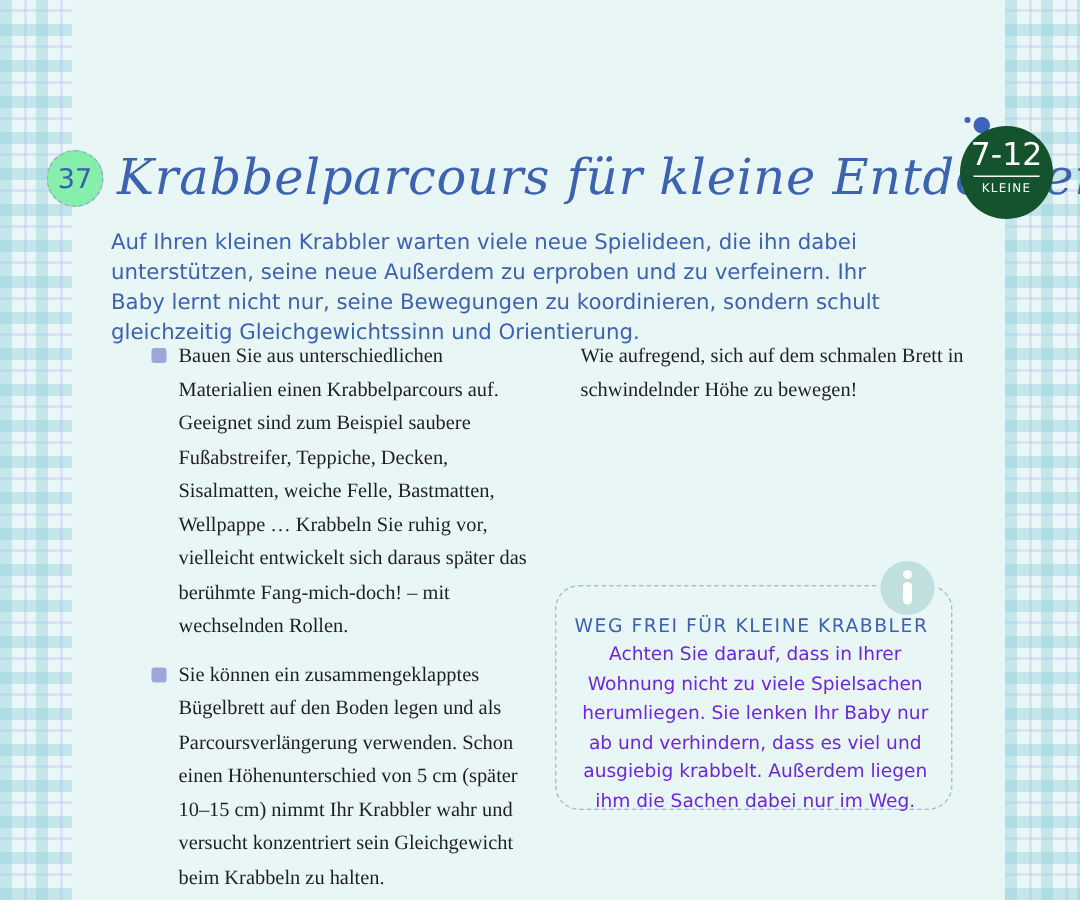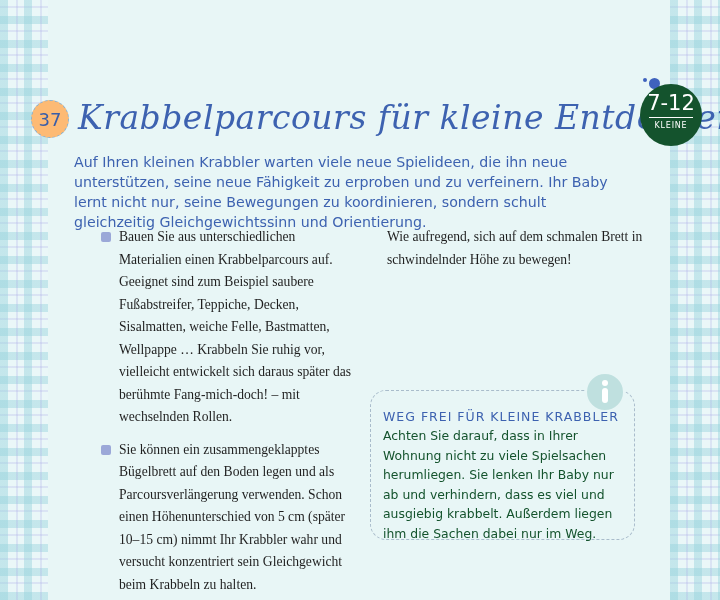--- a/index.html
+++ b/index.html
@@ -7,21 +7,21 @@
   .plaid{position:absolute;top:0;bottom:0;width:48px;
     background-color:#eaf7f8;
     background-image:
       repeating-linear-gradient(90deg, rgba(150,210,220,.45) 0 8px, transparent 8px 16px, rgba(170,170,230,.25) 16px 18px, transparent 18px 24px),
       repeating-linear-gradient(0deg, rgba(150,210,220,.45) 0 8px, transparent 8px 16px, rgba(170,170,230,.25) 16px 18px, transparent 18px 24px);}
   .plaid.left{left:0;}
   .plaid.right{right:0;width:50px;}
   .page{position:absolute;left:48px;right:50px;top:0;bottom:0;background:#e8f6f6;}
 
   .num-badge{position:absolute;left:31px;top:100px;width:38px;height:38px;border-radius:50%;
-    background:#fdba74;border:1.5px dashed #8fb0c8;box-sizing:border-box;
+    background:#86efac;border:1.5px dashed #8fb0c8;box-sizing:border-box;
     display:flex;align-items:center;justify-content:center;color:#3a5ea8;font-family:"DejaVu Sans",sans-serif;font-size:18px;}
   .title{position:absolute;left:78px;top:98px;color:#3d62b0;font-family:"DejaVu Serif",serif;font-style:italic;font-size:33px;letter-spacing:.5px;white-space:nowrap;}
 
   .age-badge{position:absolute;left:640px;top:84px;width:62px;height:62px;border-radius:50%;background:#14532d;color:#fff;text-align:center;font-family:"DejaVu Sans",sans-serif;}
   .age-badge .range{display:block;font-size:21px;margin-top:8px;line-height:22px;}
   .age-badge .line{display:block;width:44px;height:1px;background:#fff;margin:3px auto 3px;}
   .age-badge .unit{display:block;font-size:8px;letter-spacing:.8px;}
   .dot-lg{position:absolute;left:649px;top:78px;width:11px;height:11px;border-radius:50%;background:#3f62bd;}
   .dot-sm{position:absolute;left:643px;top:78px;width:4px;height:4px;border-radius:50%;background:#3f62bd;}
 
@@ -32,41 +32,41 @@
   .col.right{left:369px;top:226px;width:280px;}
   .item{position:relative;padding-left:18px;margin-bottom:10px;}
   .item .sq{position:absolute;left:0;top:6px;width:10px;height:10px;background:#9ba8d8;border-radius:2px;}
   .cont{padding-left:18px;margin-bottom:10px;}
 
   .infobox{position:absolute;left:370px;top:390px;width:265px;height:150px;border:1.5px dashed #a9bccb;border-radius:16px;box-sizing:border-box;padding:18px 10px 0 12px;}
   .info-icon{position:absolute;left:585px;top:372px;width:36px;height:36px;border-radius:50%;background:#bfe0df;border:2px solid #e8f6f6;}
   .info-icon .dot{position:absolute;left:15px;top:6px;width:6px;height:6px;border-radius:50%;background:#fff;}
   .info-icon .bar{position:absolute;left:15px;top:14px;width:6px;height:15px;border-radius:3px;background:#fff;}
   .info-title{color:#3d62b0;font-family:"DejaVu Sans",sans-serif;font-size:12.5px;letter-spacing:1px;margin-bottom:2px;}
-  .info-text{color:#14532d;font-family:"DejaVu Sans",sans-serif;font-size:12.4px;line-height:19.5px;}
+  .info-text{color:#6d28d9;font-family:"DejaVu Sans",sans-serif;font-size:12.4px;line-height:19.5px;text-align:center;}
 </style>
 </head>
 <body>
 
 <div class="plaid left"></div>
 <div class="plaid right"></div>
 <div class="page"></div>
 
 <div class="num-badge">37</div>
 <div class="title">Krabbelparcours für kleine Entdecker</div>
 
 <div class="dot-sm"></div>
 <div class="dot-lg"></div>
 <div class="age-badge">
   <span class="range">7-12</span>
   <span class="line"></span>
   <span class="unit">KLEINE</span>
 </div>
 
-<div class="intro">Auf Ihren kleinen Krabbler warten viele neue Spielideen, die ihn neue unterstützen, seine neue Fähigkeit zu erproben und zu verfeinern. Ihr Baby lernt nicht nur, seine Bewegungen zu koordinieren, sondern schult gleichzeitig Gleichgewichtssinn und Orientierung.</div>
+<div class="intro">Auf Ihren kleinen Krabbler warten viele neue Spielideen, die ihn dabei unterstützen, seine neue Außerdem zu erproben und zu verfeinern. Ihr Baby lernt nicht nur, seine Bewegungen zu koordinieren, sondern schult gleichzeitig Gleichgewichtssinn und Orientierung.</div>
 
 <div class="col left">
   <div class="item">
     <span class="sq"></span>
     <span>Bauen Sie aus unterschiedlichen Materialien einen Krabbelparcours auf. Geeignet sind zum Beispiel saubere Fußabstreifer, Teppiche, Decken, Sisalmatten, weiche Felle, Bastmatten, Wellpappe … Krabbeln Sie ruhig vor, vielleicht entwickelt sich daraus später das berühmte Fang-mich-doch! – mit wechselnden Rollen.</span>
   </div>
   <div class="item">
     <span class="sq"></span>
     <span>Sie können ein zusammengeklapptes Bügelbrett auf den Boden legen und als Parcoursverlängerung verwenden. Schon einen Höhenunterschied von 5 cm (später 10–15 cm) nimmt Ihr Krabbler wahr und versucht konzentriert sein Gleichgewicht beim Krabbeln zu halten.</span>
   </div>

